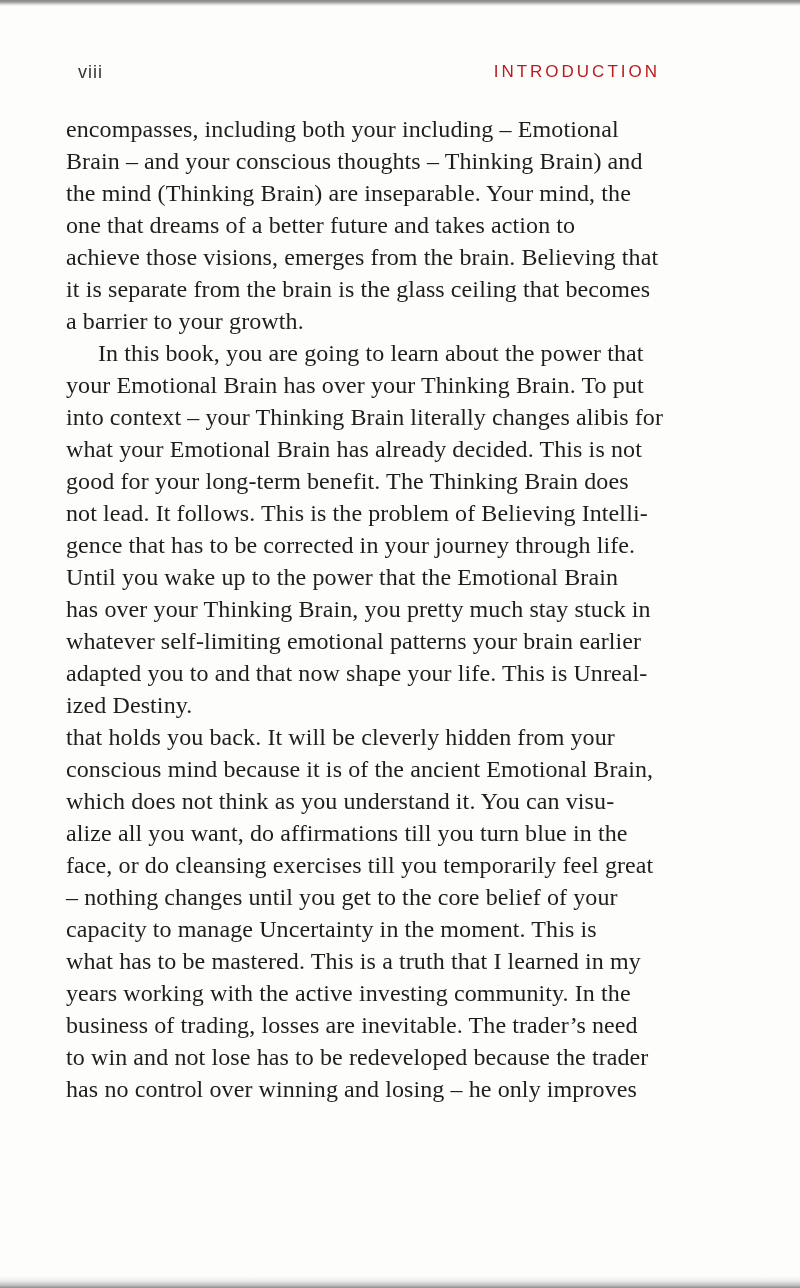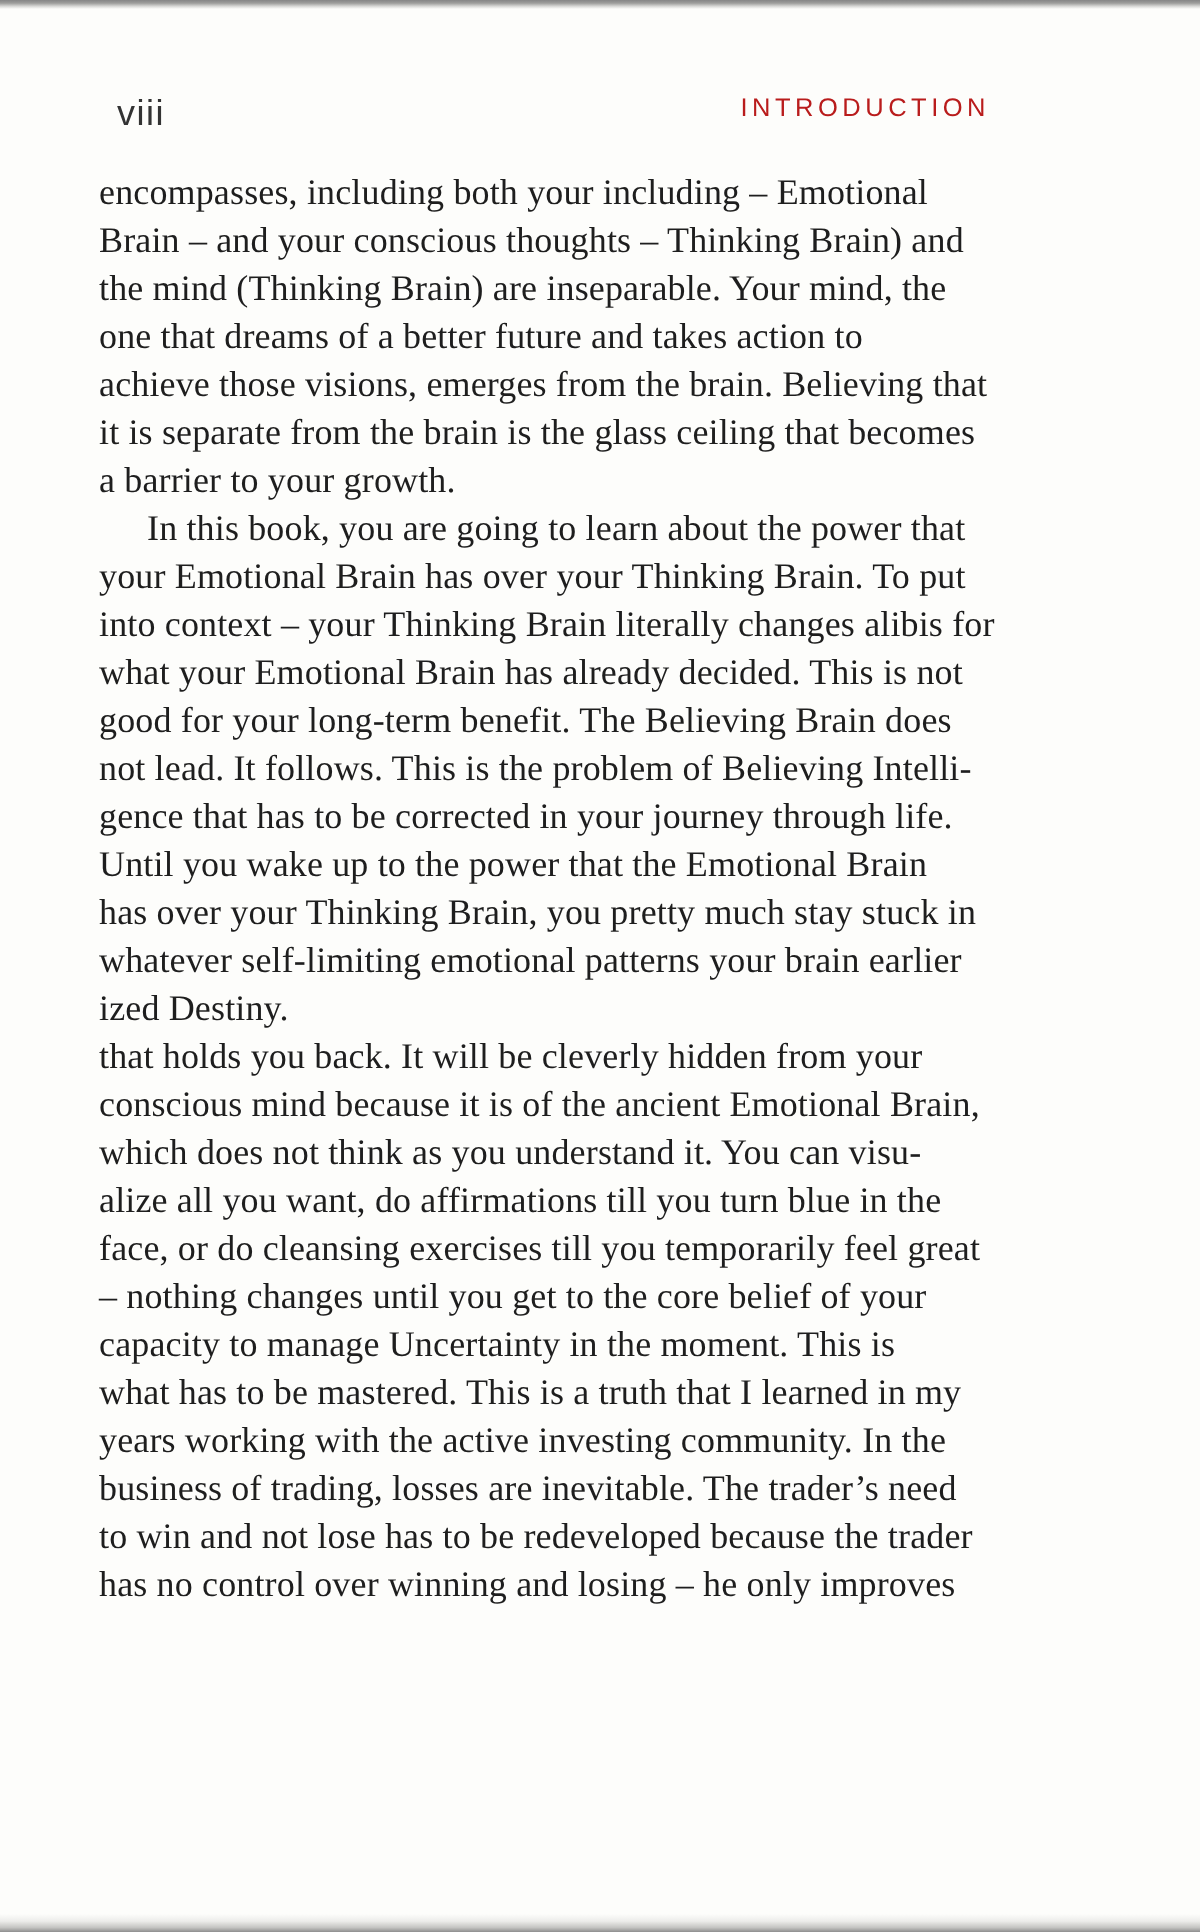--- a/index.html
+++ b/index.html
@@ -32,21 +32,21 @@
     left: 66px;
     width: 594px;
     height: 28px;
     font-family: "Liberation Sans", sans-serif;
     color: #3a3a3a;
   }
   .page-number {
     position: absolute;
     left: 12px;
     top: 2px;
-    font-size: 24px;
+    font-size: 18px;
     letter-spacing: 1px;
     color: #333333;
   }
   .running-head {
     position: absolute;
     left: 16px; right: 0;
     top: 2px;
     text-align: right;
     font-size: 17px;
     letter-spacing: 3px;
@@ -87,26 +87,27 @@
       <div class="line">one that dreams of a better future and takes action to</div>
       <div class="line">achieve those visions, emerges from the brain. Believing that</div>
       <div class="line">it is separate from the brain is the glass ceiling that becomes</div>
       <div class="line">a barrier to your growth.</div>
     </div>
     <div>
       <div class="line indent">In this book, you are going to learn about the power that</div>
       <div class="line">your Emotional Brain has over your Thinking Brain. To put</div>
       <div class="line">into context – your Thinking Brain literally changes alibis for</div>
       <div class="line">what your Emotional Brain has already decided. This is not</div>
-      <div class="line">good for your long-term benefit. The Believing Brain does</div>
+      <div class="line">good for your long-term benefit. The Thinking Brain does</div>
       <div class="line">not lead. It follows. This is the problem of Believing Intelli-</div>
       <div class="line">gence that has to be corrected in your journey through life.</div>
       <div class="line">Until you wake up to the power that the Emotional Brain</div>
       <div class="line">has over your Thinking Brain, you pretty much stay stuck in</div>
       <div class="line">whatever self-limiting emotional patterns your brain earlier</div>
+      <div class="line">adapted you to and that now shape your life. This is Unreal-</div>
       <div class="line">ized Destiny.</div>
     </div>
     <div>
       <div class="line">that holds you back. It will be cleverly hidden from your</div>
       <div class="line">conscious mind because it is of the ancient Emotional Brain,</div>
       <div class="line">which does not think as you understand it. You can visu-</div>
       <div class="line">alize all you want, do affirmations till you turn blue in the</div>
       <div class="line">face, or do cleansing exercises till you temporarily feel great</div>
       <div class="line">– nothing changes until you get to the core belief of your</div>
       <div class="line">capacity to manage Uncertainty in the moment. This is</div>

